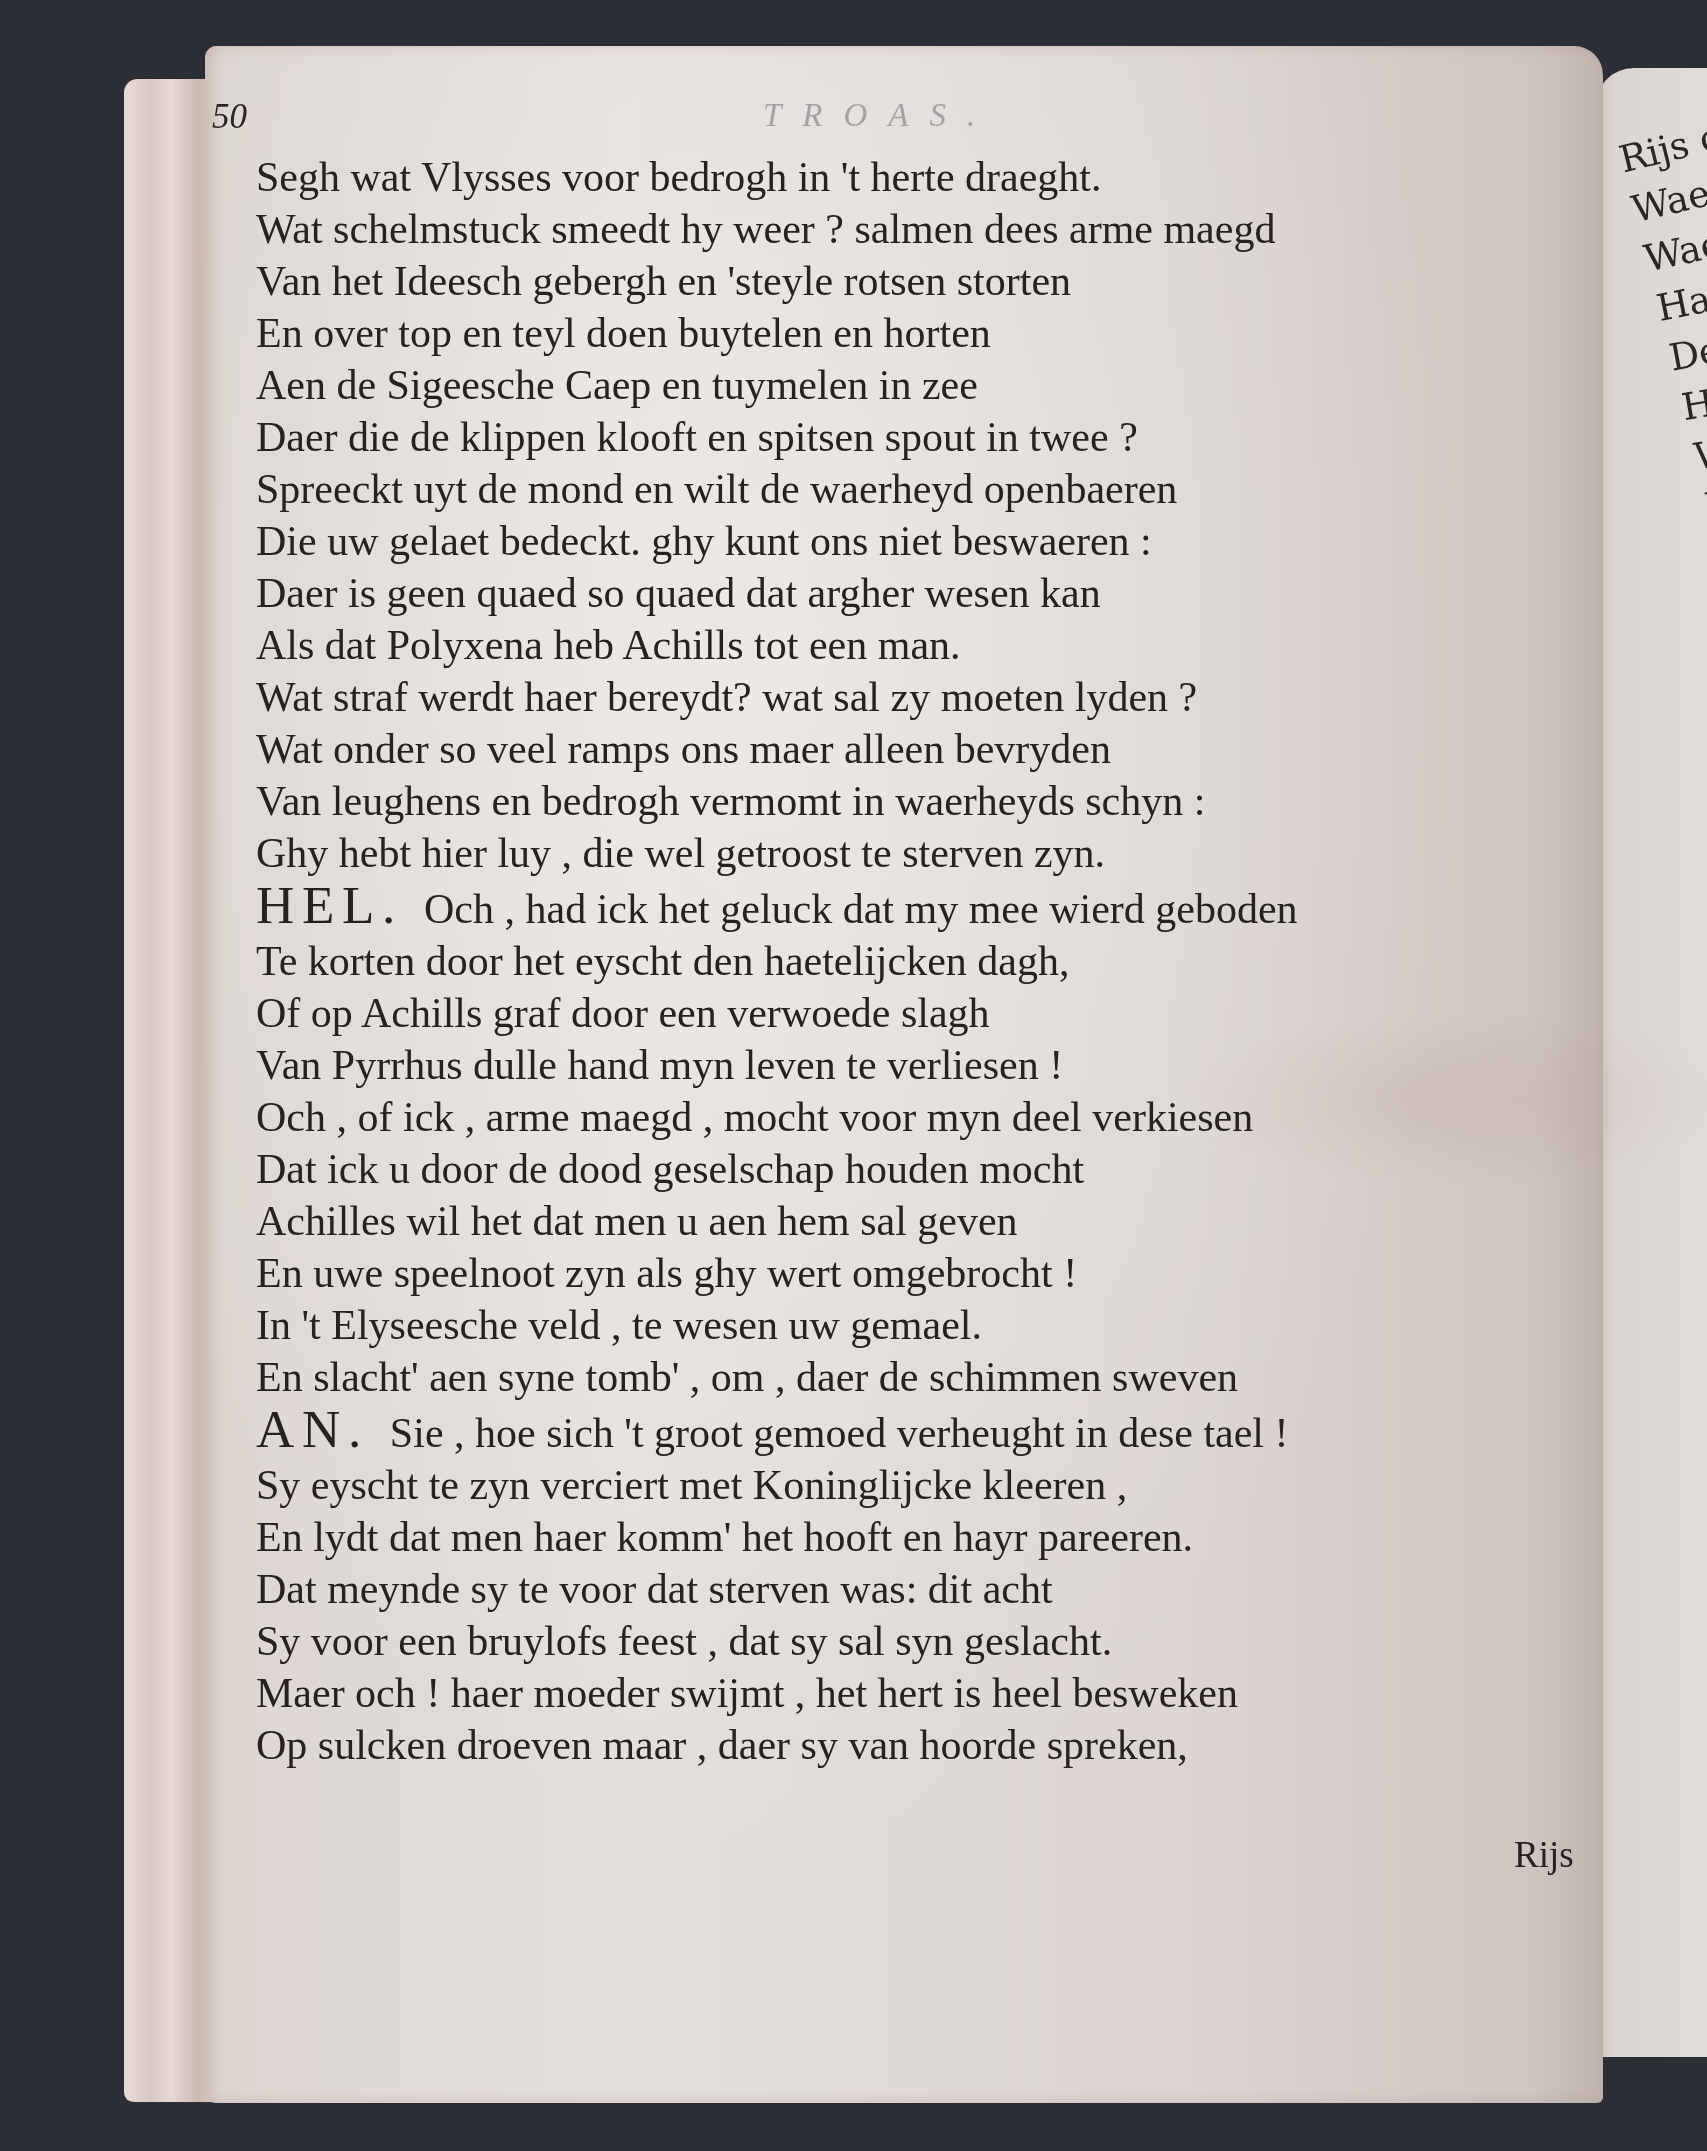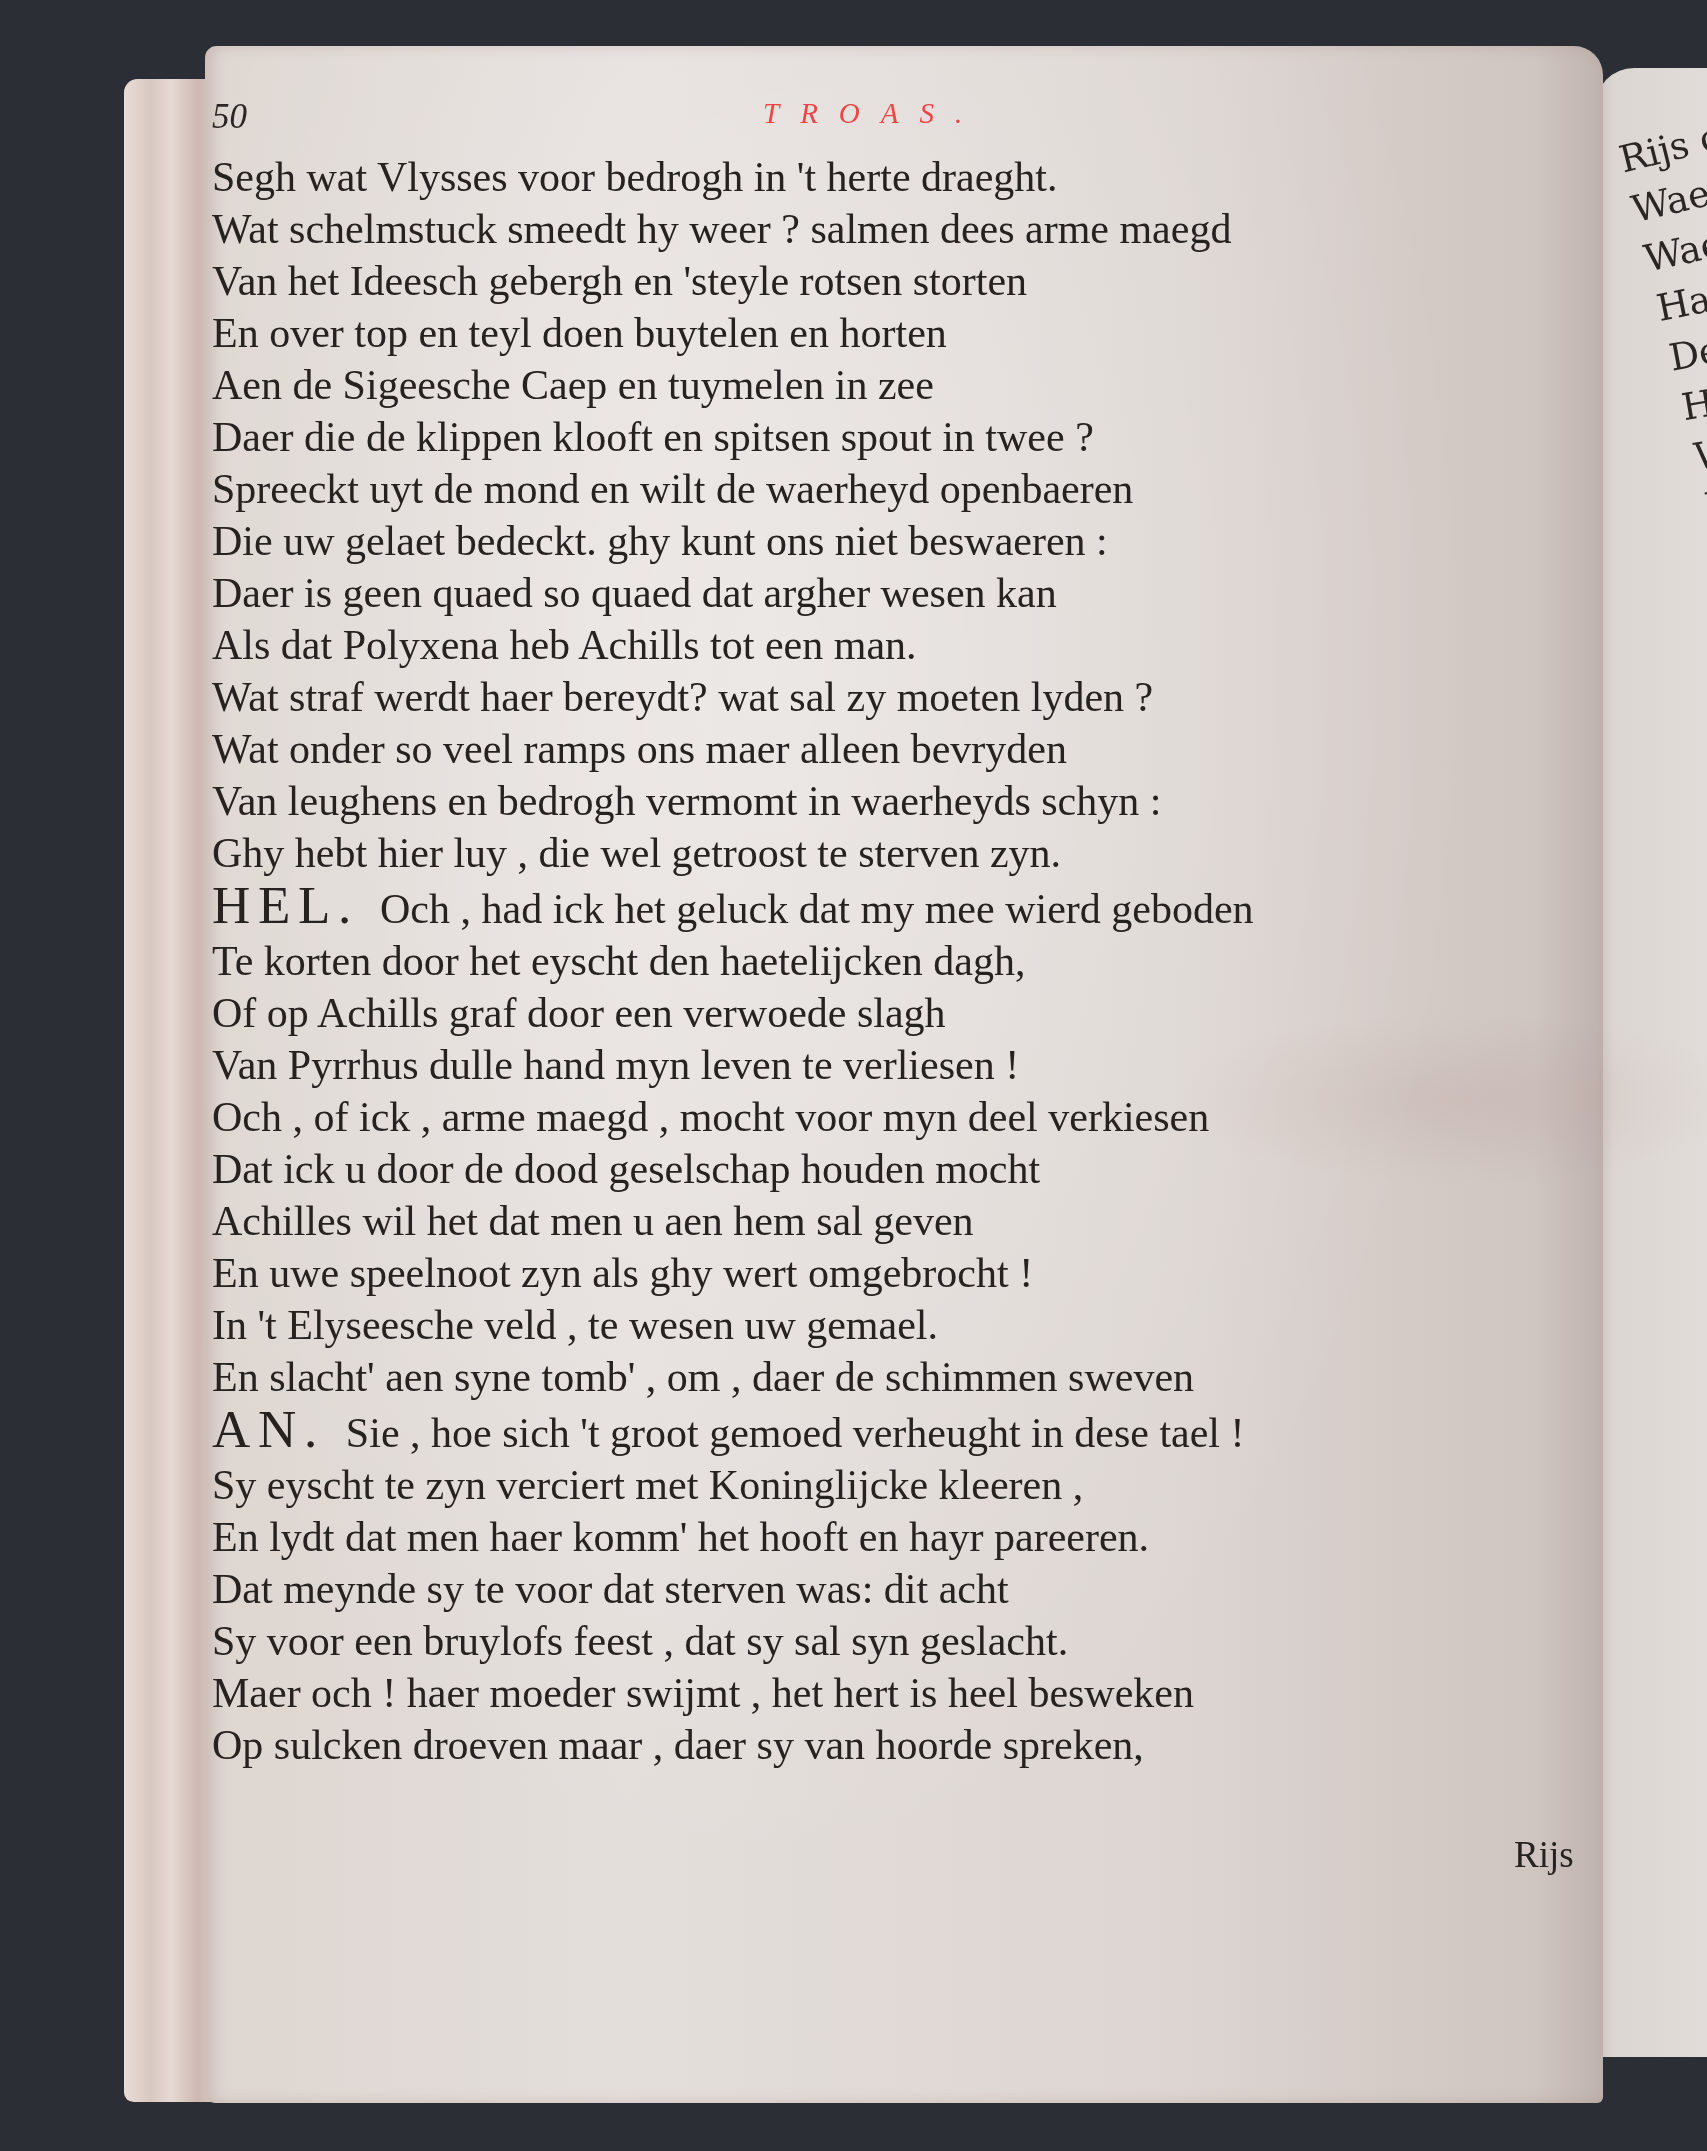--- a/index.html
+++ b/index.html
@@ -33,29 +33,29 @@
   }
   .rp-line {
     font-size:37px; color:#2a2624; line-height:52px; white-space:nowrap;
     font-family:"DejaVu Serif", serif;
   }
   .pagenum {
     position:absolute; left:212px; top:97px; font-size:35px; color:#2b2624;
     font-style:italic; font-family:"Liberation Serif", serif;text-align:center;
   }
   .running-title {
-    position:absolute; left:763px; top:97px; font-size:29px; color:#ef4444;
+    position:absolute; left:763px; top:97px; font-size:33px; color:#a3a3a3;
     font-style:italic; letter-spacing:21px; font-family:"Liberation Serif", serif;
   }
   .text {
     position:absolute; left:212px; top:151px; width:1284px;
     font-family:"Liberation Serif", serif;
     font-size:42px; line-height:52px; color:#262220;
   }
-  .line { white-space:nowrap; transform-origin:0 50%; }
+  .line { white-space:nowrap; transform-origin:0 50%;margin-left:44px; }
   .speaker { letter-spacing:7.7px; font-size:53px; }
   .catchword {
     position:absolute; left:1514px; top:1833px; font-size:37px; color:#262220;
     font-family:"Liberation Serif", serif;
   }
   .stain {
     position:absolute; left:966px; top:966px; width:579px; height:174px;
     background:radial-gradient(ellipse, rgba(170,130,120,0.15), rgba(0,0,0,0) 70%);
   }
 </style>

